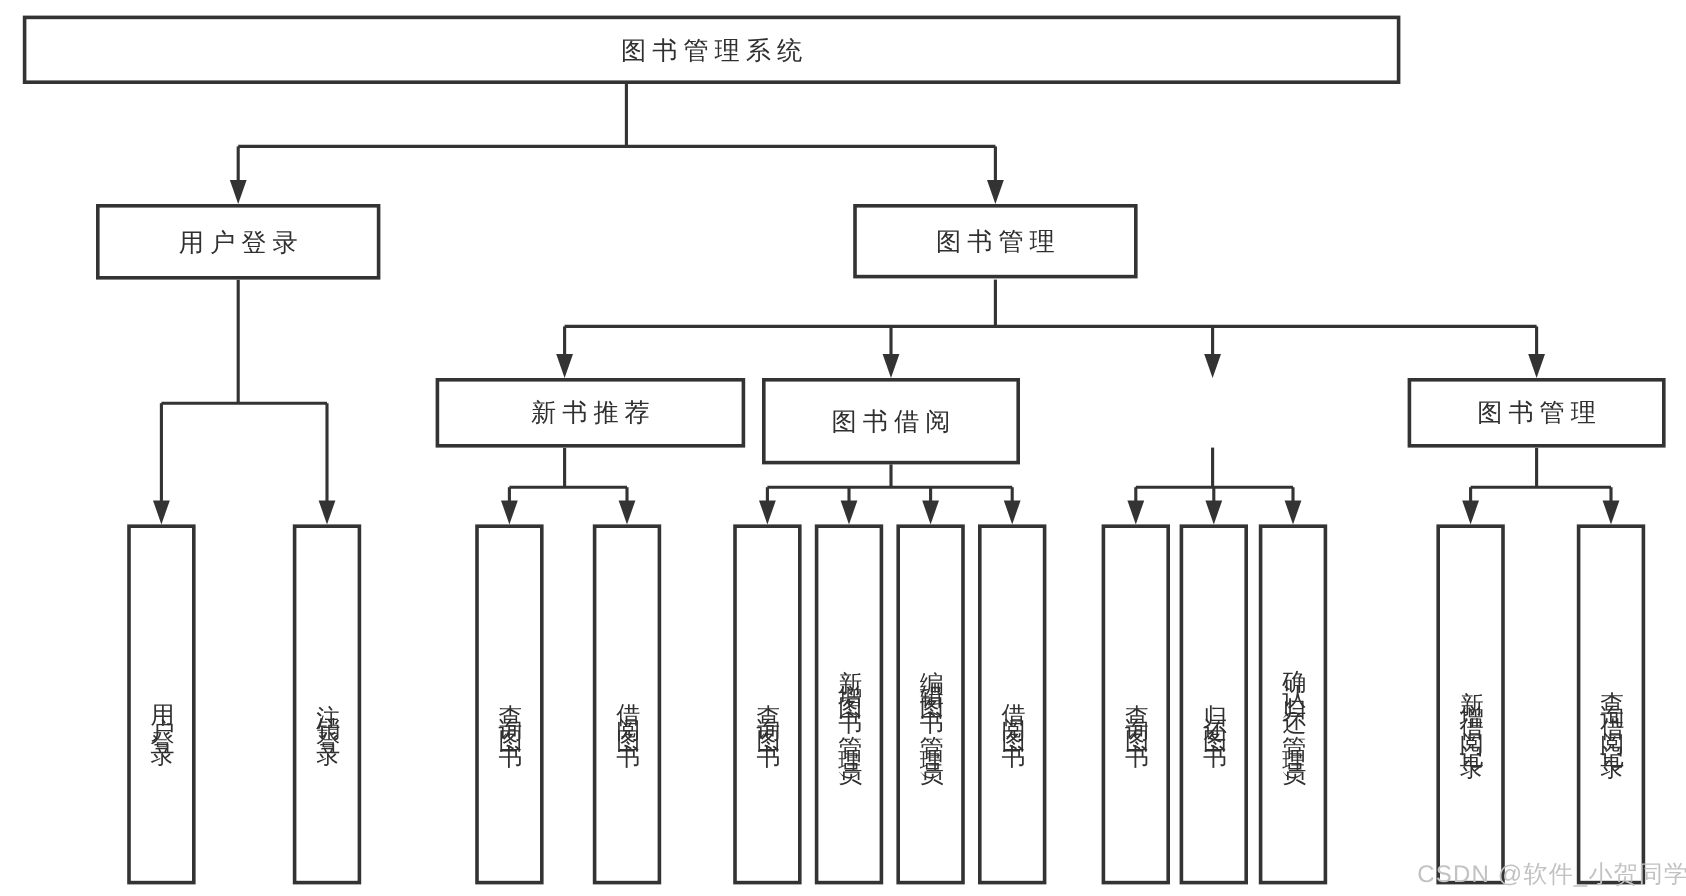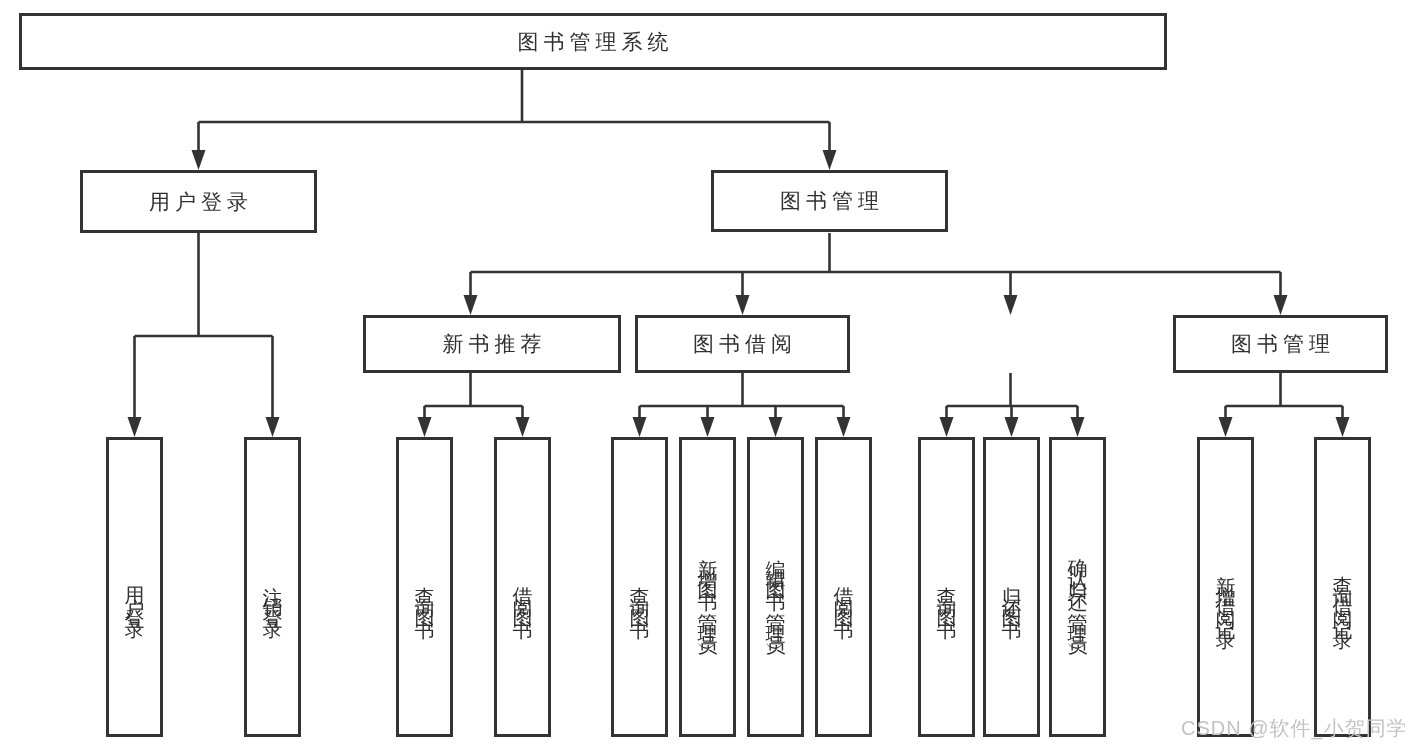--- a/index.html
+++ b/index.html
@@ -109,21 +109,21 @@
   <div class="box hbox" style="left:80px;top:170px;width:237px;height:63px">
     <span>用户登录</span>
   </div>
   <div class="box hbox" style="left:711px;top:170px;width:237px;height:62px">
     <span>图书管理</span>
   </div>
 
   <div class="box hbox" style="left:363px;top:315px;width:258px;height:58px">
     <span>新书推荐</span>
   </div>
-  <div class="box hbox" style="left:635px;top:315px;width:215px;height:58px">
+  <div class="box hbox" style="left:635px;top:315px;width:215px;height:72px">
     <span>图书借阅</span>
   </div>
   <div class="box hbox" style="left:1173px;top:315px;width:215px;height:58px">
     <span>图书管理</span>
   </div>
 
   <div class="box vbox" style="left:106px">
     <span>用户登录</span>
   </div>
   <div class="box vbox" style="left:244px">

